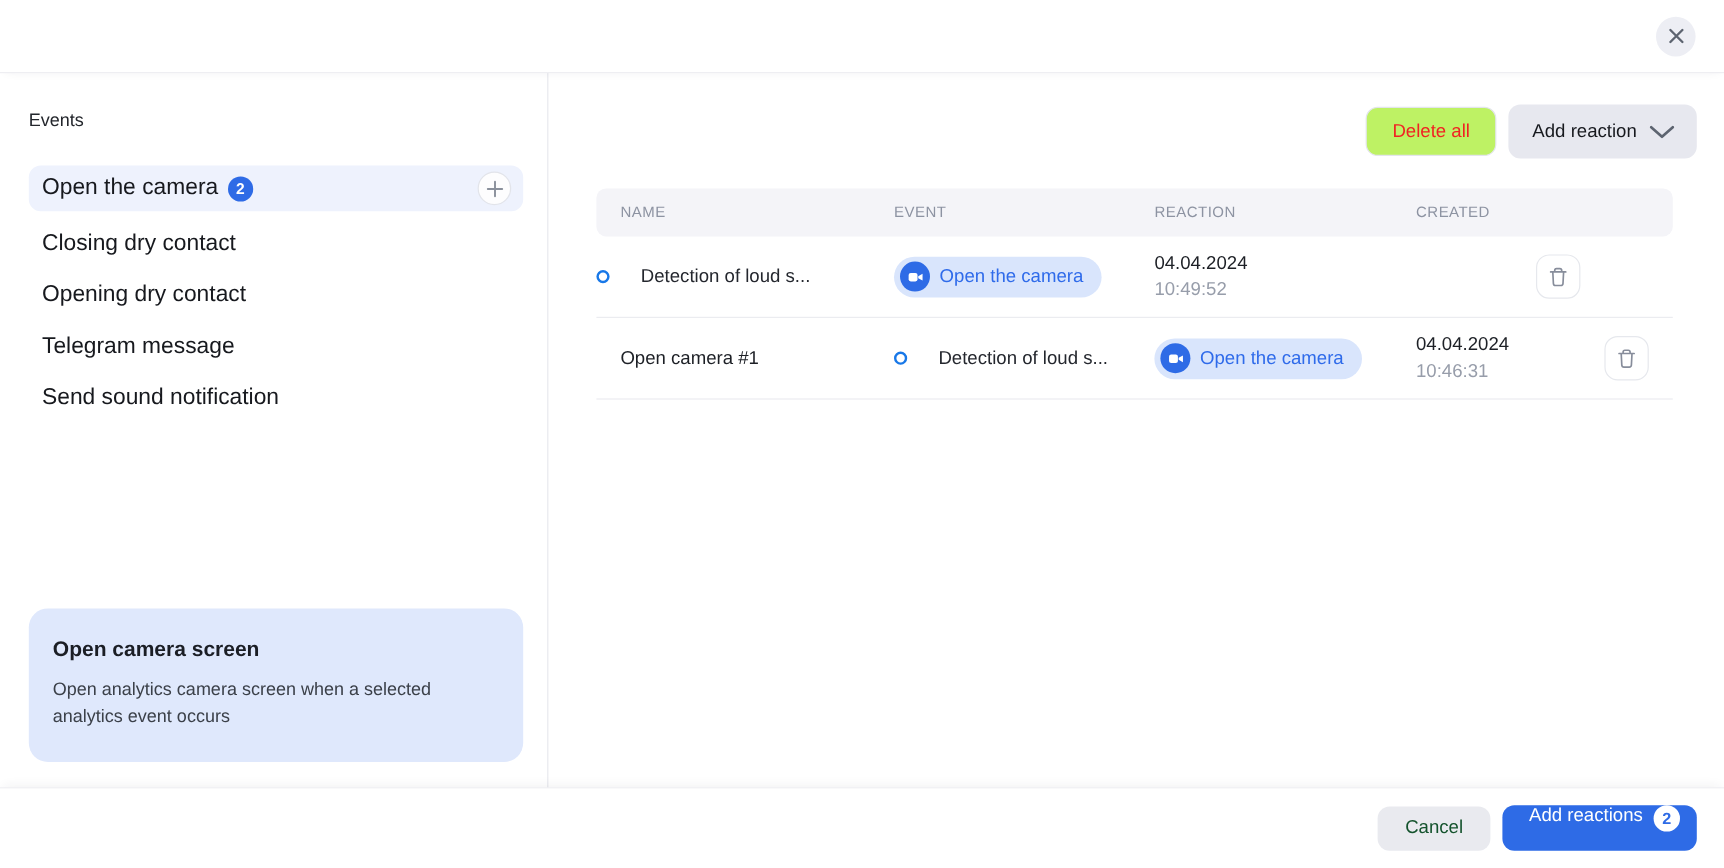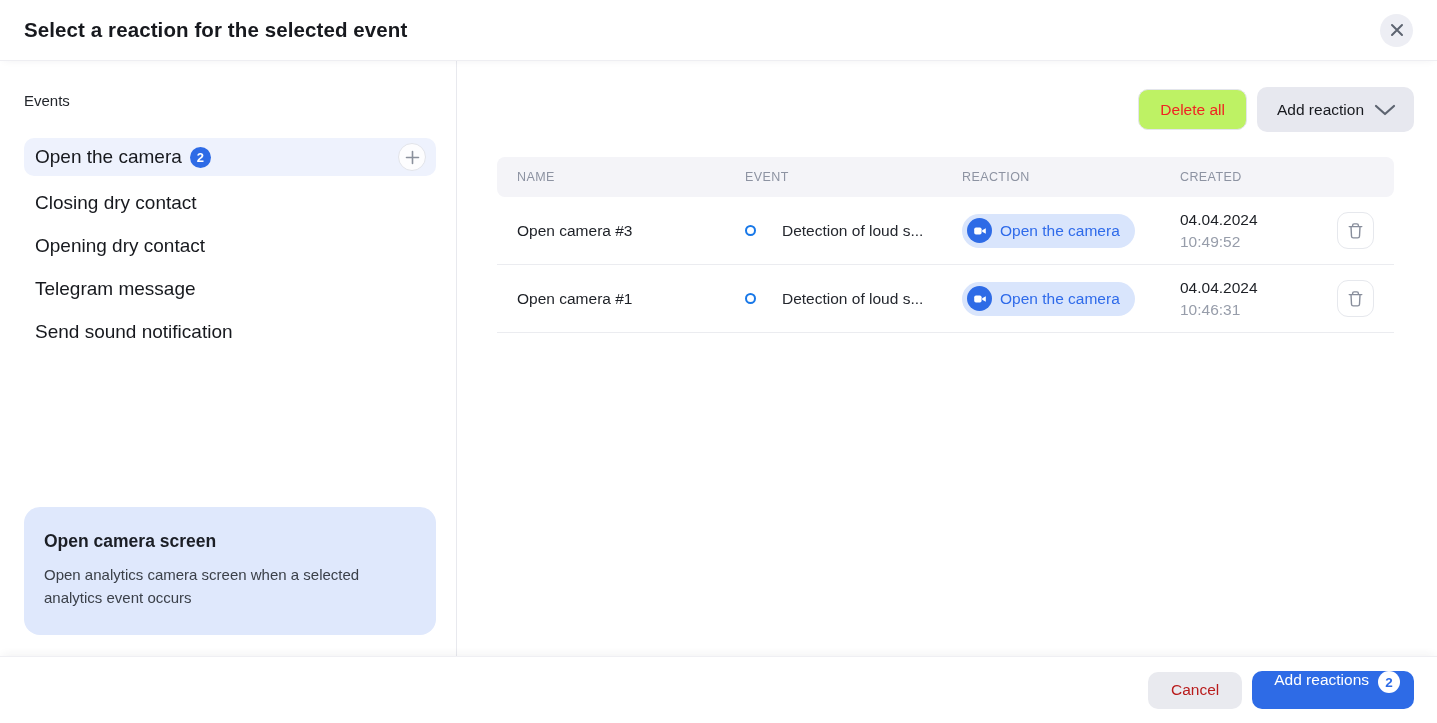--- a/index.html
+++ b/index.html
@@ -107,41 +107,40 @@
 
   
   .dlg-footer {
     height: 66px; flex: 0 0 66px; background: #fff; position: relative; z-index: 5;
     box-shadow: 0 -1px 0 #efeff3, 0 -5px 9px -3px rgba(40,44,63,0.07);
     display: flex; align-items: center; justify-content: flex-end; gap: 10px;
     padding-right: 23px;
   }
   .cancel-btn {
     height: 37px; padding: 0 23px; border: none; border-radius: 10px;
-    background: #e9eaef; color: #b91c1c; font-size: 15.5px; cursor: pointer;
+    background: #e9eaef; color: #14532d; font-size: 15.5px; cursor: pointer;
     font-family: inherit;
   }
   .submit-btn {
     height: 38px; padding: 0 14px 0 22px; border: none; border-radius: 10px;
     background: #2e6be6; color: #fff; font-size: 15.5px; cursor: pointer;
     display: flex; align-items: flex-start; gap: 9px; font-family: inherit;
   }
   .submit-badge {
     width: 22px; height: 22px; border-radius: 50%; background: #fff; color: #2e6be6;
     font-size: 13.5px; font-weight: 700; display: inline-flex;
     align-items: center; justify-content: center;
   }
 </style>
 </head>
 <body>
 
 <div class="modal">
 
   <div class="dlg-header">
-    <div class="dlg-title">Select a reaction for the selected event</div>
     <button class="close-btn">
       <svg width="16" height="16" viewBox="0 0 16 16">
         <path d="M3 3 L13 13 M13 3 L3 13" stroke="#5d6470" stroke-width="2" stroke-linecap="round" fill="none"></path>
       </svg>
     </button>
   </div>
 
   <div class="content">
 
     <div class="sidebar">
@@ -189,21 +188,20 @@
       <div class="table">
         <div class="thead">
           <div>NAME</div>
           <div>EVENT</div>
           <div>REACTION</div>
           <div>CREATED</div>
           <div></div>
         </div>
 
         <div class="trow">
-          <div class="cell-name">Open camera #3</div>
           <div class="cell-event">
             <span class="ring-icon"></span>
             <span>Detection of loud s...</span>
           </div>
           <div class="cell-reaction">
             <span class="reaction-pill">
               <span class="pill-cam">
                 <svg width="14" height="14" viewBox="0 0 14 14">
                   <rect x="1.2" y="3.4" width="7.4" height="7.2" rx="1.8" fill="#fff"></rect>
                   <path d="M9.2 6.2 L12.8 4.2 V9.8 L9.2 7.8 Z" fill="#fff"></path>

